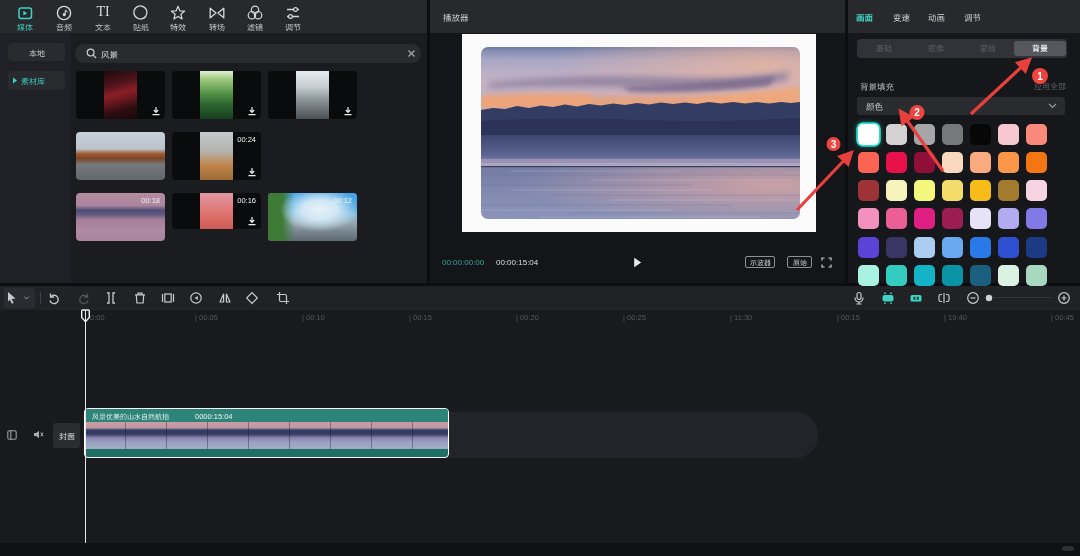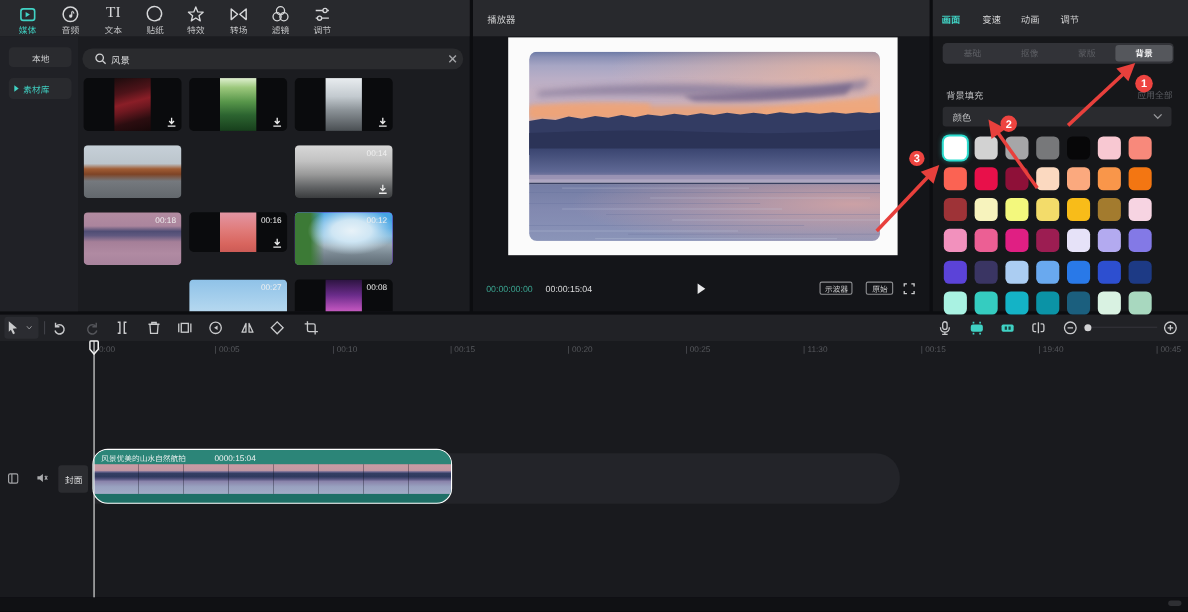--- a/index.html
+++ b/index.html
@@ -106,49 +106,41 @@
     </div>
 <div class="abs" style="left:197px;top:8px;width:89px;height:48px;background:#0a0b0d;border-radius:4px;overflow:hidden">
       <div class="abs" style="left:28px;top:0;width:33px;height:48px;background:linear-gradient(180deg,#e8ecef 0%,#c3cacf 35%,#8d9499 60%,#4a4f53 100%)"></div>
       <svg class="abs" style="right:4px;bottom:3px" width="10" height="10" viewBox="0 0 10 10">
         <path d="M5 1 V6 M2.8 4 L5 6.3 L7.2 4 M1.5 8.7 H8.5" stroke="#ececec" stroke-width="1.2" fill="none"></path>
       </svg>
     </div>
 <div class="abs" style="left:5px;top:69px;width:89px;height:48px;background:#0a0b0d;border-radius:4px;overflow:hidden">
       <div class="abs" style="left:0;top:0;width:89px;height:48px;background:linear-gradient(180deg,#c6d0d8 0%,#bcc5cc 35%,#a05c34 45%,#7e4426 55%,#75797e 68%,#63686d 100%)"></div>
     </div>
-<div class="abs" style="left:197px;top:69px;width:89px;height:48px;background:#0a0b0d;border-radius:4px;overflow:hidden">
-      <div class="abs" style="left:0;top:0;width:89px;height:48px;background:linear-gradient(180deg,#d8d8d8 0%,#c2c2c2 30%,#9a9a9a 55%,#606264 80%,#3a3c3e 100%)"></div>
-      <div class="abs" style="right:5px;top:3px;font-size:7.5px;color:#f0f0f0">00:14</div>
+<div class="abs" style="left:101px;top:69px;width:89px;height:48px;background:#0a0b0d;border-radius:4px;overflow:hidden">
+      <div class="abs" style="left:28px;top:0;width:33px;height:48px;background:linear-gradient(180deg,#c6c9cd 0%,#b4b3ae 40%,#c08448 70%,#9c6a33 100%)"></div>
+      <div class="abs" style="right:5px;top:3px;font-size:7.5px;color:#f0f0f0">00:24</div>
       <svg class="abs" style="right:4px;bottom:3px" width="10" height="10" viewBox="0 0 10 10">
         <path d="M5 1 V6 M2.8 4 L5 6.3 L7.2 4 M1.5 8.7 H8.5" stroke="#ececec" stroke-width="1.2" fill="none"></path>
       </svg>
     </div>
 <div class="abs" style="left:5px;top:130px;width:89px;height:48px;background:#0a0b0d;border-radius:4px;overflow:hidden">
       <div class="abs" style="left:0;top:0;width:89px;height:48px;background:linear-gradient(180deg,#b38ca1 0%,#ab859d 26%,#4f4d74 36%,#5f587f 44%,#a57f98 56%,#b08aa2 78%,#a8839c 100%)"></div>
       <div class="abs" style="right:5px;top:3px;font-size:7.5px;color:#f0f0f0">00:18</div>
     </div>
 <div class="abs" style="left:101px;top:130px;width:89px;height:36px;background:#0a0b0d;border-radius:4px;overflow:hidden">
       <div class="abs" style="left:28px;top:0;width:33px;height:48px;background:linear-gradient(180deg,#e396a4 0%,#e07a78 35%,#d8655e 60%,#b84a48 100%)"></div>
       <div class="abs" style="right:5px;top:3px;font-size:7.5px;color:#f0f0f0">00:16</div>
       <svg class="abs" style="right:4px;bottom:3px" width="10" height="10" viewBox="0 0 10 10">
         <path d="M5 1 V6 M2.8 4 L5 6.3 L7.2 4 M1.5 8.7 H8.5" stroke="#ececec" stroke-width="1.2" fill="none"></path>
       </svg>
     </div>
 <div class="abs" style="left:197px;top:130px;width:89px;height:48px;background:#6d28d9;border-radius:4px;overflow:hidden">
       <div class="abs" style="left:0;top:0;width:89px;height:48px;background:radial-gradient(ellipse 40px 22px at 58% 35%, #e8f2f8 0%, #cfe6f4 45%, rgba(207,230,244,0) 100%),linear-gradient(90deg,#3c7a36 0 16%,rgba(60,122,54,0) 30%),linear-gradient(180deg,#45a4e4 0 30%,#7cb8dd 45%,#98a8b2 62%,#788690 80%,#5d6a73 100%)"></div>
       <div class="abs" style="right:5px;top:3px;font-size:7.5px;color:#f0f0f0">00:12</div>
-    </div>
-<div class="abs" style="left:101px;top:191px;width:89px;height:48px;background:#0a0b0d;border-radius:4px;overflow:hidden">
-      <div class="abs" style="left:0;top:0;width:89px;height:48px;background:linear-gradient(180deg,#8fc2e8 0%,#aed4ee 50%,#cfe4f2 100%)"></div>
-      <div class="abs" style="right:5px;top:3px;font-size:7.5px;color:#f0f0f0">00:27</div>
-    </div>
-<div class="abs" style="left:197px;top:191px;width:89px;height:48px;background:#0a0b0d;border-radius:4px;overflow:hidden">
-      <div class="abs" style="left:28px;top:0;width:33px;height:48px;background:linear-gradient(180deg,#2c1440 0%,#6a2c8a 30%,#b650b8 55%,#d06ac0 68%,#6a3584 88%,#3c1d52 100%)"></div>
-      <div class="abs" style="right:5px;top:3px;font-size:7.5px;color:#f0f0f0">00:08</div>
     </div>
 </div>
 <svg style="position:absolute;left:443px;top:12.1px;overflow:visible" width="27" height="13" viewBox="0 -8.93 27 13">
     <path fill="#cfd0d1" d="M6.9 -6.2C6.7 -5.9 6.5 -5.3 6.2 -4.9H5.8V-6.3C6.5 -6.4 7.2 -6.5 7.7 -6.6L7.3 -7.1C6.3 -6.9 4.5 -6.7 3.1 -6.6C3.1 -6.5 3.2 -6.3 3.2 -6.1C3.8 -6.2 4.5 -6.2 5.2 -6.3V-4.9H3.0V-4.4H4.6C4.1 -3.7 3.3 -3.1 2.6 -2.8C2.7 -2.7 2.9 -2.5 3.0 -2.4C3.1 -2.4 3.3 -2.5 3.4 -2.6V0.7H4.0V0.3H7.0V0.6H7.6V-2.6L7.9 -2.4C8.0 -2.6 8.2 -2.8 8.3 -2.9C7.6 -3.2 6.8 -3.8 6.3 -4.4H8.0V-4.9H6.8C7.0 -5.3 7.2 -5.7 7.4 -6.1ZM3.6 -5.9C3.8 -5.6 4.0 -5.2 4.1 -4.9L4.6 -5.1C4.5 -5.4 4.3 -5.8 4.1 -6.1ZM5.2 -4.2V-2.8H5.8V-4.2C6.2 -3.6 6.9 -3.0 7.6 -2.6H3.5C4.1 -3.0 4.7 -3.6 5.2 -4.2ZM5.2 -2.1V-1.4H4.0V-2.1ZM5.7 -2.1H7.0V-1.4H5.7ZM5.2 -0.9V-0.2H4.0V-0.9ZM5.7 -0.9H7.0V-0.2H5.7ZM1.4 -7.1V-5.4H0.4V-4.8H1.4V-3.1L0.2 -2.7L0.4 -2.0L1.4 -2.4V-0.1C1.4 0.1 1.4 0.1 1.3 0.1C1.2 0.1 0.8 0.1 0.5 0.1C0.6 0.3 0.6 0.5 0.7 0.7C1.2 0.7 1.5 0.7 1.7 0.6C1.9 0.5 2.0 0.3 2.0 -0.1V-2.7L2.9 -3.0L2.8 -3.6L2.0 -3.3V-4.8H2.9V-5.4H2.0V-7.1Z M10.3 -7.0C10.4 -6.6 10.6 -6.1 10.7 -5.8L11.3 -6.0C11.2 -6.3 11.0 -6.8 10.8 -7.2ZM8.9 -5.8V-5.2H9.9V-3.4C9.9 -2.2 9.7 -0.9 8.7 0.3C8.9 0.4 9.1 0.5 9.2 0.7C10.3 -0.5 10.5 -2.0 10.5 -3.4V-3.4H11.7C11.6 -1.1 11.5 -0.3 11.4 -0.1C11.3 0.0 11.3 0.0 11.1 0.0C11.0 0.0 10.7 0.0 10.3 -0.0C10.4 0.2 10.5 0.4 10.5 0.6C10.9 0.6 11.2 0.6 11.4 0.6C11.7 0.6 11.8 0.5 11.9 0.3C12.2 0.0 12.2 -0.9 12.3 -3.7C12.3 -3.8 12.3 -4.0 12.3 -4.0H10.5V-5.2H12.6V-5.8ZM13.8 -5.0H15.4C15.2 -3.9 15.0 -3.0 14.6 -2.2C14.2 -3.0 14.0 -3.9 13.8 -4.9ZM13.7 -7.1C13.4 -5.7 13.0 -4.2 12.3 -3.4C12.4 -3.2 12.7 -3.0 12.8 -2.9C13.0 -3.2 13.2 -3.5 13.4 -3.9C13.6 -3.1 13.9 -2.3 14.2 -1.6C13.7 -0.8 13.1 -0.3 12.2 0.1C12.3 0.3 12.5 0.6 12.5 0.7C13.4 0.3 14.1 -0.3 14.6 -1.0C15.0 -0.3 15.6 0.3 16.3 0.7C16.4 0.5 16.6 0.2 16.8 0.1C16.0 -0.2 15.4 -0.8 15.0 -1.5C15.5 -2.5 15.8 -3.6 16.0 -5.0H16.7V-5.6H14.0C14.1 -6.0 14.3 -6.5 14.4 -7.0Z M18.7 -6.2H20.1V-5.0H18.7ZM22.3 -6.2H23.8V-5.0H22.3ZM22.2 -4.1C22.6 -4.0 23.0 -3.8 23.3 -3.6H20.8C21.0 -3.8 21.2 -4.1 21.3 -4.4L20.7 -4.5V-6.8H18.1V-4.5H20.7C20.5 -4.2 20.3 -3.9 20.1 -3.6H17.4V-3.0H19.5C19.0 -2.5 18.2 -2.0 17.3 -1.7C17.4 -1.6 17.5 -1.3 17.6 -1.2L18.1 -1.4V0.7H18.7V0.4H20.1V0.6H20.7V-1.9H19.1C19.6 -2.3 20.0 -2.6 20.4 -3.0H21.9C22.3 -2.6 22.8 -2.2 23.3 -1.9H21.7V0.7H22.3V0.4H23.8V0.6H24.4V-1.4L24.9 -1.3C24.9 -1.4 25.1 -1.6 25.3 -1.8C24.3 -2.0 23.4 -2.4 22.7 -3.0H25.1V-3.6H23.6L23.8 -3.8C23.5 -4.0 23.0 -4.3 22.6 -4.5ZM21.7 -6.8V-4.5H24.4V-6.8ZM18.7 -0.1V-1.4H20.1V-0.1ZM22.3 -0.1V-1.4H23.8V-0.1Z"></path>
   </svg>
 <div class="abs" style="left:462px;top:34px;width:354px;height:198px;background:#fbfbfb"></div>
 <svg class="abs" style="left:481px;top:47px;border-radius:7px" width="319" height="172" viewBox="0 0 319 172">
 <defs>
 <linearGradient id="sky" x1="0" y1="0" x2="0" y2="1">
  <stop offset="0" stop-color="#6b79a5"></stop>
@@ -383,21 +375,21 @@
       <path d="M3.8 0.8 V9.2" stroke="#a2a3a6" stroke-width="1.1"></path>
     </svg>
 <svg class="abs" style="left:33px;top:429px" width="11" height="11" viewBox="0 0 11 11">
       <path d="M1 4 H3.2 L6 1.8 V9.2 L3.2 7 H1 Z" fill="#aaabad"></path>
       <path d="M7.8 3.6 L10 7.2 M10 3.6 L7.8 7.2" stroke="#aaabad" stroke-width="1"></path>
     </svg>
 <div class="abs" style="left:53px;top:423px;width:27px;height:25px;background:#2b2c30;border-radius:3px"></div>
 <svg style="position:absolute;left:58.5px;top:431.1px;overflow:visible" width="18" height="13" viewBox="0 -8.40 18 13">
       <path fill="#e8e8e9" d="M4.4 -3.4C4.7 -2.8 5.0 -2.0 5.2 -1.5L5.8 -1.7C5.6 -2.2 5.2 -3.0 4.9 -3.5ZM6.3 -6.6V-4.8H4.1V-4.3H6.3V-0.1C6.3 -0.0 6.2 0.0 6.1 0.0C6.0 0.0 5.5 0.0 5.0 0.0C5.1 0.2 5.2 0.5 5.2 0.6C5.9 0.6 6.3 0.6 6.5 0.5C6.8 0.4 6.9 0.2 6.9 -0.1V-4.3H7.7V-4.8H6.9V-6.6ZM1.9 -6.7V-5.7H0.6V-5.1H1.9V-4.0H0.4V-3.5H4.0V-4.0H2.5V-5.1H3.8V-5.7H2.5V-6.7ZM0.3 -0.3 0.4 0.3C1.4 0.1 2.8 -0.1 4.1 -0.3L4.1 -0.9L2.5 -0.6V-1.8H3.9V-2.4H2.5V-3.3H1.9V-2.4H0.6V-1.8H1.9V-0.5Z M11.1 -2.7H12.8V-1.8H11.1ZM11.1 -3.2V-4.0H12.8V-3.2ZM11.1 -1.3H12.8V-0.3H11.1ZM8.5 -6.2V-5.6H11.6C11.5 -5.3 11.4 -4.9 11.3 -4.6H8.8V0.6H9.4V0.2H14.6V0.6H15.2V-4.6H11.9L12.3 -5.6H15.6V-6.2ZM9.4 -0.3V-4.0H10.6V-0.3ZM14.6 -0.3H13.4V-4.0H14.6Z"></path>
     </svg>
-<div class="abs" style="left:84px;top:408px;width:327px;height:50px;border:1.5px solid #fff;border-radius:14px;overflow:hidden;background:#1e6f66">
+<div class="abs" style="left:84px;top:408px;width:365px;height:50px;border:1.5px solid #fff;border-radius:4px;overflow:hidden;background:#1e6f66">
 <div class="abs" style="left:0;top:0;width:100%;height:13px;background:#2c8578"></div>
 <svg style="position:absolute;left:7px;top:2.6px;overflow:visible" width="79" height="11" viewBox="0 -7.35 79 11">
         <path fill="#f0f4f3" d="M1.1 -5.5V-3.5C1.1 -2.4 1.0 -0.8 0.3 0.2C0.4 0.3 0.6 0.5 0.7 0.6C1.5 -0.6 1.7 -2.3 1.7 -3.5V-5.0H5.3C5.3 -1.4 5.3 0.5 6.3 0.5C6.6 0.5 6.7 0.2 6.8 -0.7C6.7 -0.8 6.5 -1.0 6.5 -1.1C6.4 -0.5 6.4 -0.1 6.3 -0.1C5.8 -0.1 5.8 -2.2 5.8 -5.5ZM4.3 -4.5C4.1 -4.0 3.8 -3.4 3.5 -2.9C3.2 -3.4 2.8 -3.8 2.4 -4.3L2.0 -4.0C2.4 -3.5 2.8 -3.0 3.3 -2.4C2.8 -1.7 2.3 -1.0 1.7 -0.6C1.8 -0.5 2.0 -0.4 2.1 -0.2C2.6 -0.7 3.1 -1.3 3.6 -2.0C4.0 -1.4 4.4 -0.8 4.7 -0.3L5.1 -0.6C4.9 -1.1 4.4 -1.8 3.9 -2.5C4.2 -3.1 4.5 -3.7 4.7 -4.4Z M8.7 -4.5H12.3V-4.0H8.7ZM8.7 -5.3H12.3V-4.8H8.7ZM8.9 -2.0H12.2V-1.4H8.9ZM11.4 -0.5C12.0 -0.2 12.8 0.2 13.2 0.5L13.6 0.1C13.1 -0.2 12.3 -0.5 11.7 -0.8ZM9.0 -0.8C8.6 -0.5 7.9 -0.1 7.3 0.1C7.4 0.1 7.6 0.3 7.7 0.4C8.3 0.2 9.0 -0.2 9.5 -0.6ZM10.0 -3.5C10.1 -3.5 10.2 -3.3 10.2 -3.2H7.4V-2.8H13.6V-3.2H10.8C10.7 -3.4 10.6 -3.5 10.5 -3.7H12.8V-5.6H8.2V-3.7H10.4ZM8.4 -2.4V-1.0H10.2V0.0C10.2 0.1 10.2 0.1 10.1 0.1C10.0 0.2 9.7 0.2 9.3 0.1C9.4 0.3 9.4 0.4 9.5 0.6C10.0 0.6 10.3 0.6 10.5 0.5C10.7 0.4 10.8 0.3 10.8 0.1V-1.0H12.7V-2.4Z M18.5 -3.2V-0.4C18.5 0.2 18.6 0.4 19.2 0.4C19.3 0.4 19.9 0.4 20.0 0.4C20.5 0.4 20.6 0.1 20.7 -1.0C20.5 -1.0 20.3 -1.1 20.2 -1.2C20.2 -0.3 20.1 -0.1 19.9 -0.1C19.8 -0.1 19.3 -0.1 19.2 -0.1C19.0 -0.1 19.0 -0.2 19.0 -0.4V-3.2ZM18.9 -5.4C19.2 -5.1 19.6 -4.7 19.8 -4.4L20.2 -4.7C20.0 -4.9 19.6 -5.4 19.3 -5.7ZM17.6 -5.8C17.6 -5.3 17.6 -4.7 17.6 -4.2H16.0V-3.7H17.6C17.5 -2.1 17.1 -0.7 15.9 0.1C16.1 0.2 16.2 0.4 16.3 0.5C17.6 -0.4 18.0 -2.0 18.1 -3.7H20.6V-4.2H18.1C18.2 -4.7 18.2 -5.3 18.2 -5.8ZM15.9 -5.9C15.5 -4.8 14.9 -3.8 14.3 -3.1C14.4 -2.9 14.5 -2.7 14.6 -2.5C14.8 -2.8 15.0 -3.0 15.2 -3.3V0.6H15.7V-4.1C15.9 -4.6 16.2 -5.2 16.4 -5.7Z M25.9 -5.9C25.7 -5.6 25.5 -5.2 25.3 -4.9H23.4L23.7 -5.0C23.5 -5.3 23.3 -5.6 23.0 -5.9L22.6 -5.7C22.8 -5.5 23.0 -5.2 23.1 -4.9H21.7V-4.4H24.2V-3.9H22.0V-3.4H24.2V-2.8H21.4V-2.3H24.2C24.1 -2.1 24.1 -2.0 24.1 -1.8H21.6V-1.3H23.9C23.6 -0.6 22.9 -0.2 21.3 0.1C21.4 0.2 21.5 0.4 21.6 0.5C23.4 0.2 24.1 -0.3 24.5 -1.3C25.0 -0.3 26.0 0.3 27.4 0.5C27.5 0.4 27.6 0.2 27.7 0.1C26.4 -0.1 25.5 -0.5 25.0 -1.3H27.6V-1.8H24.6C24.7 -2.0 24.7 -2.1 24.7 -2.3H27.6V-2.8H24.8V-3.4H27.0V-3.9H24.8V-4.4H27.3V-4.9H25.8C26.0 -5.2 26.2 -5.5 26.4 -5.7Z M31.9 -3.0C32.2 -2.5 32.7 -1.8 32.9 -1.3L33.4 -1.6C33.2 -2.0 32.7 -2.7 32.3 -3.2ZM29.7 -5.9C29.6 -5.6 29.5 -5.1 29.4 -4.8H28.6V0.4H29.1V-0.2H31.0V-4.8H29.9C30.0 -5.1 30.1 -5.4 30.2 -5.8ZM29.1 -4.3H30.6V-2.8H29.1ZM29.1 -0.7V-2.3H30.6V-0.7ZM32.2 -5.9C32.0 -4.9 31.6 -4.0 31.1 -3.4C31.2 -3.3 31.4 -3.1 31.5 -3.1C31.8 -3.4 32.0 -3.8 32.2 -4.3H34.0C33.9 -1.5 33.8 -0.4 33.6 -0.2C33.5 -0.1 33.4 -0.0 33.3 -0.0C33.1 -0.0 32.7 -0.1 32.2 -0.1C32.3 0.0 32.4 0.3 32.4 0.4C32.8 0.4 33.2 0.4 33.4 0.4C33.7 0.4 33.9 0.3 34.0 0.1C34.3 -0.2 34.4 -1.3 34.5 -4.5C34.5 -4.6 34.5 -4.8 34.5 -4.8H32.4C32.5 -5.1 32.6 -5.5 32.7 -5.8Z M35.8 -4.4V0.0H40.7V0.5H41.3V-4.4H40.7V-0.5H38.8V-5.8H38.2V-0.5H36.3V-4.4Z M42.5 -4.1V-3.6H44.2C43.9 -2.2 43.2 -1.1 42.3 -0.5C42.4 -0.5 42.6 -0.3 42.7 -0.1C43.7 -0.8 44.5 -2.1 44.8 -4.0L44.5 -4.1L44.4 -4.1ZM47.7 -4.6C47.4 -4.1 46.8 -3.5 46.4 -3.0C46.1 -3.4 45.9 -3.8 45.8 -4.2V-5.9H45.2V-0.2C45.2 -0.0 45.2 -0.0 45.1 0.0C45.0 0.0 44.6 0.0 44.2 -0.0C44.3 0.2 44.4 0.4 44.4 0.6C44.9 0.6 45.3 0.6 45.5 0.5C45.7 0.4 45.8 0.2 45.8 -0.2V-3.1C46.4 -1.8 47.3 -0.7 48.4 -0.2C48.5 -0.3 48.7 -0.5 48.8 -0.7C48.0 -1.0 47.2 -1.8 46.6 -2.6C47.1 -3.1 47.7 -3.7 48.2 -4.2Z M50.7 -2.9H54.4V-1.8H50.7ZM50.7 -3.4V-4.4H54.4V-3.4ZM50.7 -1.4H54.4V-0.3H50.7ZM52.2 -5.9C52.1 -5.6 52.0 -5.2 51.9 -4.9H50.1V0.6H50.7V0.2H54.4V0.5H55.0V-4.9H52.4C52.6 -5.2 52.7 -5.5 52.8 -5.8Z M61.4 -5.5C61.6 -5.2 62.0 -4.8 62.1 -4.5L62.5 -4.8C62.3 -5.1 62.0 -5.4 61.7 -5.7ZM58.4 -0.8C58.5 -0.4 58.5 0.2 58.6 0.5L59.1 0.4C59.1 0.1 59.0 -0.4 58.9 -0.8ZM59.9 -0.8C60.0 -0.4 60.2 0.2 60.3 0.5L60.8 0.4C60.7 0.0 60.5 -0.5 60.3 -0.9ZM61.3 -0.8C61.7 -0.4 62.1 0.2 62.2 0.6L62.7 0.3C62.5 -0.0 62.1 -0.6 61.8 -1.0ZM57.2 -1.0C57.0 -0.5 56.6 0.0 56.3 0.4L56.8 0.6C57.1 0.2 57.4 -0.4 57.7 -0.9ZM60.6 -5.8V-4.5V-4.4H59.5V-3.9H60.6C60.5 -3.1 60.1 -2.2 58.8 -1.5C58.9 -1.4 59.1 -1.2 59.2 -1.1C60.2 -1.7 60.7 -2.4 60.9 -3.1C61.2 -2.2 61.7 -1.6 62.4 -1.2C62.4 -1.3 62.6 -1.5 62.7 -1.6C61.9 -2.0 61.4 -2.8 61.2 -3.9H62.6V-4.4H61.1V-4.5V-5.8ZM57.8 -5.9C57.5 -5.1 57.0 -4.1 56.2 -3.4C56.4 -3.4 56.5 -3.2 56.6 -3.1C57.1 -3.6 57.5 -4.2 57.9 -4.8H59.0C58.9 -4.5 58.8 -4.2 58.7 -3.9C58.5 -4.1 58.2 -4.3 57.9 -4.4L57.7 -4.1C57.9 -3.9 58.3 -3.7 58.5 -3.6C58.4 -3.3 58.3 -3.1 58.1 -2.9C57.9 -3.1 57.6 -3.3 57.3 -3.5L57.0 -3.2C57.3 -3.0 57.6 -2.8 57.8 -2.6C57.4 -2.2 56.9 -1.9 56.4 -1.6C56.5 -1.6 56.7 -1.4 56.8 -1.2C58.1 -1.9 59.2 -3.1 59.6 -5.1L59.3 -5.3L59.2 -5.3H58.1C58.2 -5.4 58.2 -5.6 58.3 -5.8Z M64.4 -4.1C64.6 -3.8 64.7 -3.4 64.8 -3.1L65.2 -3.3C65.1 -3.5 64.9 -4.0 64.7 -4.3ZM64.4 -2.0C64.6 -1.7 64.8 -1.2 64.9 -0.9L65.2 -1.1C65.1 -1.4 64.9 -1.8 64.7 -2.1ZM67.2 -5.8C67.3 -5.5 67.6 -5.0 67.7 -4.7L68.2 -4.9C68.1 -5.2 67.8 -5.6 67.7 -6.0ZM66.1 -4.7V-4.2H69.6V-4.7ZM66.7 -3.6V-2.0C66.7 -1.3 66.6 -0.4 65.9 0.3C66.0 0.4 66.2 0.5 66.3 0.6C67.1 -0.1 67.2 -1.2 67.2 -2.0V-3.1H68.4V-0.3C68.4 0.1 68.4 0.3 68.5 0.4C68.6 0.4 68.8 0.5 68.9 0.5C69.0 0.5 69.1 0.5 69.2 0.5C69.3 0.5 69.5 0.5 69.5 0.4C69.6 0.3 69.7 0.2 69.7 0.1C69.7 -0.0 69.8 -0.4 69.8 -0.8C69.7 -0.8 69.5 -0.9 69.4 -0.9C69.4 -0.6 69.4 -0.3 69.4 -0.2C69.4 -0.1 69.4 -0.0 69.3 0.0C69.3 0.0 69.2 0.0 69.2 0.0C69.1 0.0 69.1 0.0 69.0 0.0C69.0 0.0 68.9 0.0 68.9 0.0C68.9 -0.0 68.9 -0.1 68.9 -0.3V-3.6ZM65.4 -4.6V-2.8H64.2V-4.6ZM63.3 -2.8V-2.4H63.8C63.8 -1.5 63.7 -0.4 63.2 0.4C63.4 0.4 63.6 0.5 63.6 0.6C64.2 -0.2 64.2 -1.4 64.2 -2.4H65.4V-0.1C65.4 0.0 65.4 0.0 65.3 0.0C65.2 0.1 65.0 0.1 64.7 0.0C64.7 0.2 64.8 0.4 64.8 0.5C65.2 0.5 65.5 0.5 65.7 0.4C65.8 0.3 65.9 0.2 65.9 -0.1V-5.0H64.9C64.9 -5.3 65.1 -5.6 65.1 -5.8L64.6 -5.9C64.6 -5.7 64.5 -5.3 64.4 -5.0H63.8V-2.8Z M71.2 -5.9V-4.5H70.3V-4.0H71.2V-2.4C70.9 -2.3 70.5 -2.2 70.2 -2.2L70.4 -1.6L71.2 -1.9V-0.1C71.2 0.0 71.2 0.1 71.1 0.1C71.0 0.1 70.7 0.1 70.4 0.1C70.5 0.2 70.6 0.4 70.6 0.6C71.0 0.6 71.3 0.5 71.5 0.5C71.7 0.4 71.8 0.2 71.8 -0.1V-2.1L72.7 -2.3L72.6 -2.8L71.8 -2.6V-4.0H72.6V-4.5H71.8V-5.9ZM73.5 -2.0H75.8V-0.3H73.5ZM73.5 -2.5V-4.1H75.8V-2.5ZM74.4 -5.9C74.4 -5.5 74.3 -5.0 74.1 -4.6H73.0V0.5H73.5V0.2H75.8V0.5H76.4V-4.6H74.7C74.8 -5.0 74.9 -5.4 75.0 -5.8Z"></path>
       </svg>
 <div class="abs" style="left:110px;top:2.5px;font-size:7.5px;color:#f0f4f3">0000:15:04</div>
 <div class="abs" style="left:0;top:13px;width:100%;height:27px;background:
 repeating-linear-gradient(90deg, rgba(20,24,40,0) 0 40px, rgba(15,18,32,0.35) 40px 41px),
 linear-gradient(180deg,#c89ca4 0,#c298a3 21%,#6a6590 26%,#343e63 31%,#303a5f 42%,#54537e 50%,#8a84ab 58%,#99a2c0 76%,#a2abc6 100%)"></div>
 </div>
 <div class="abs" style="left:85px;top:310px;width:1px;height:233px;background:#e9e9ea"></div>

